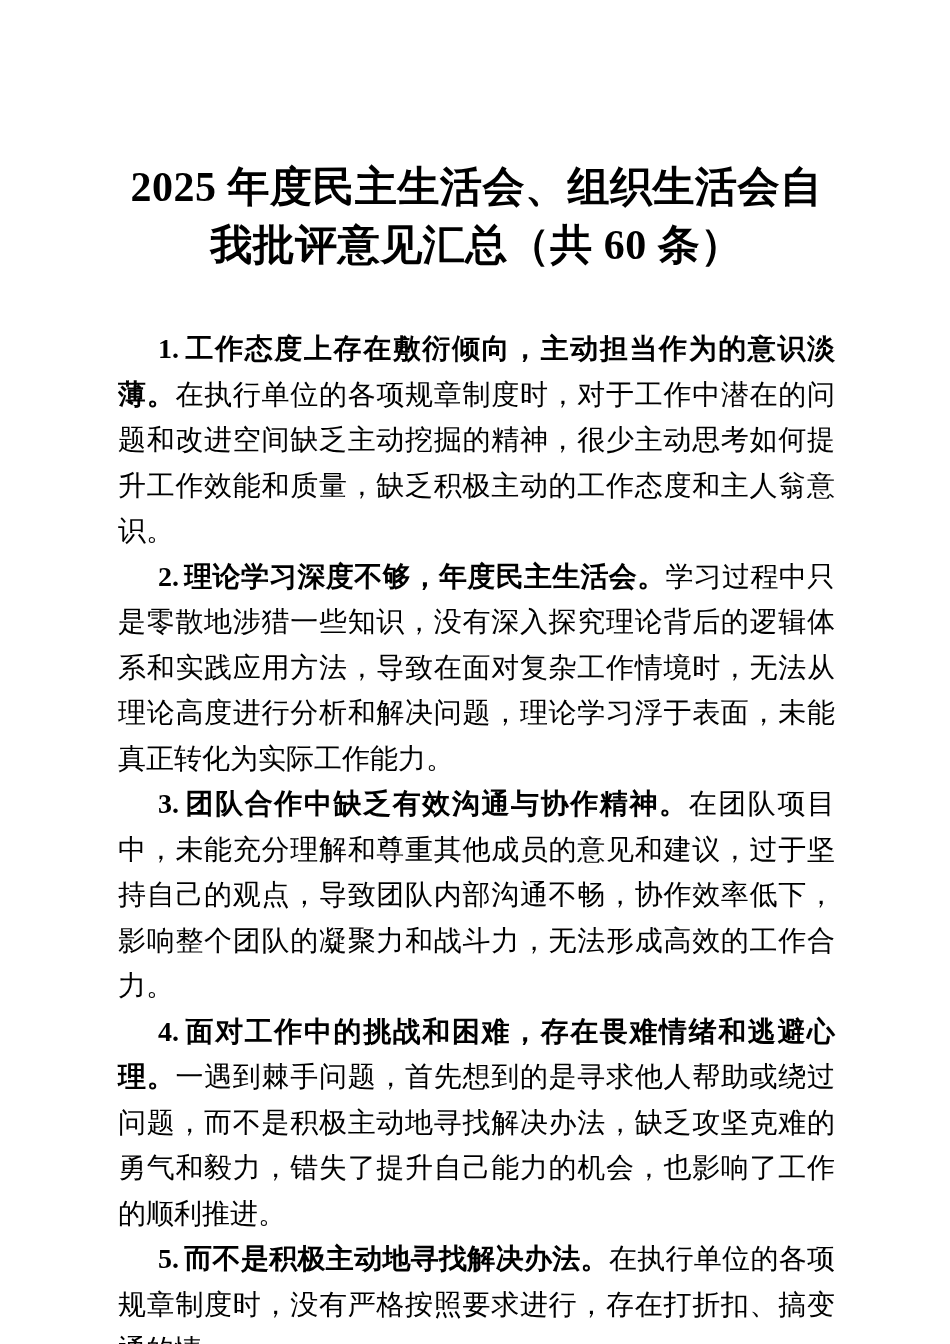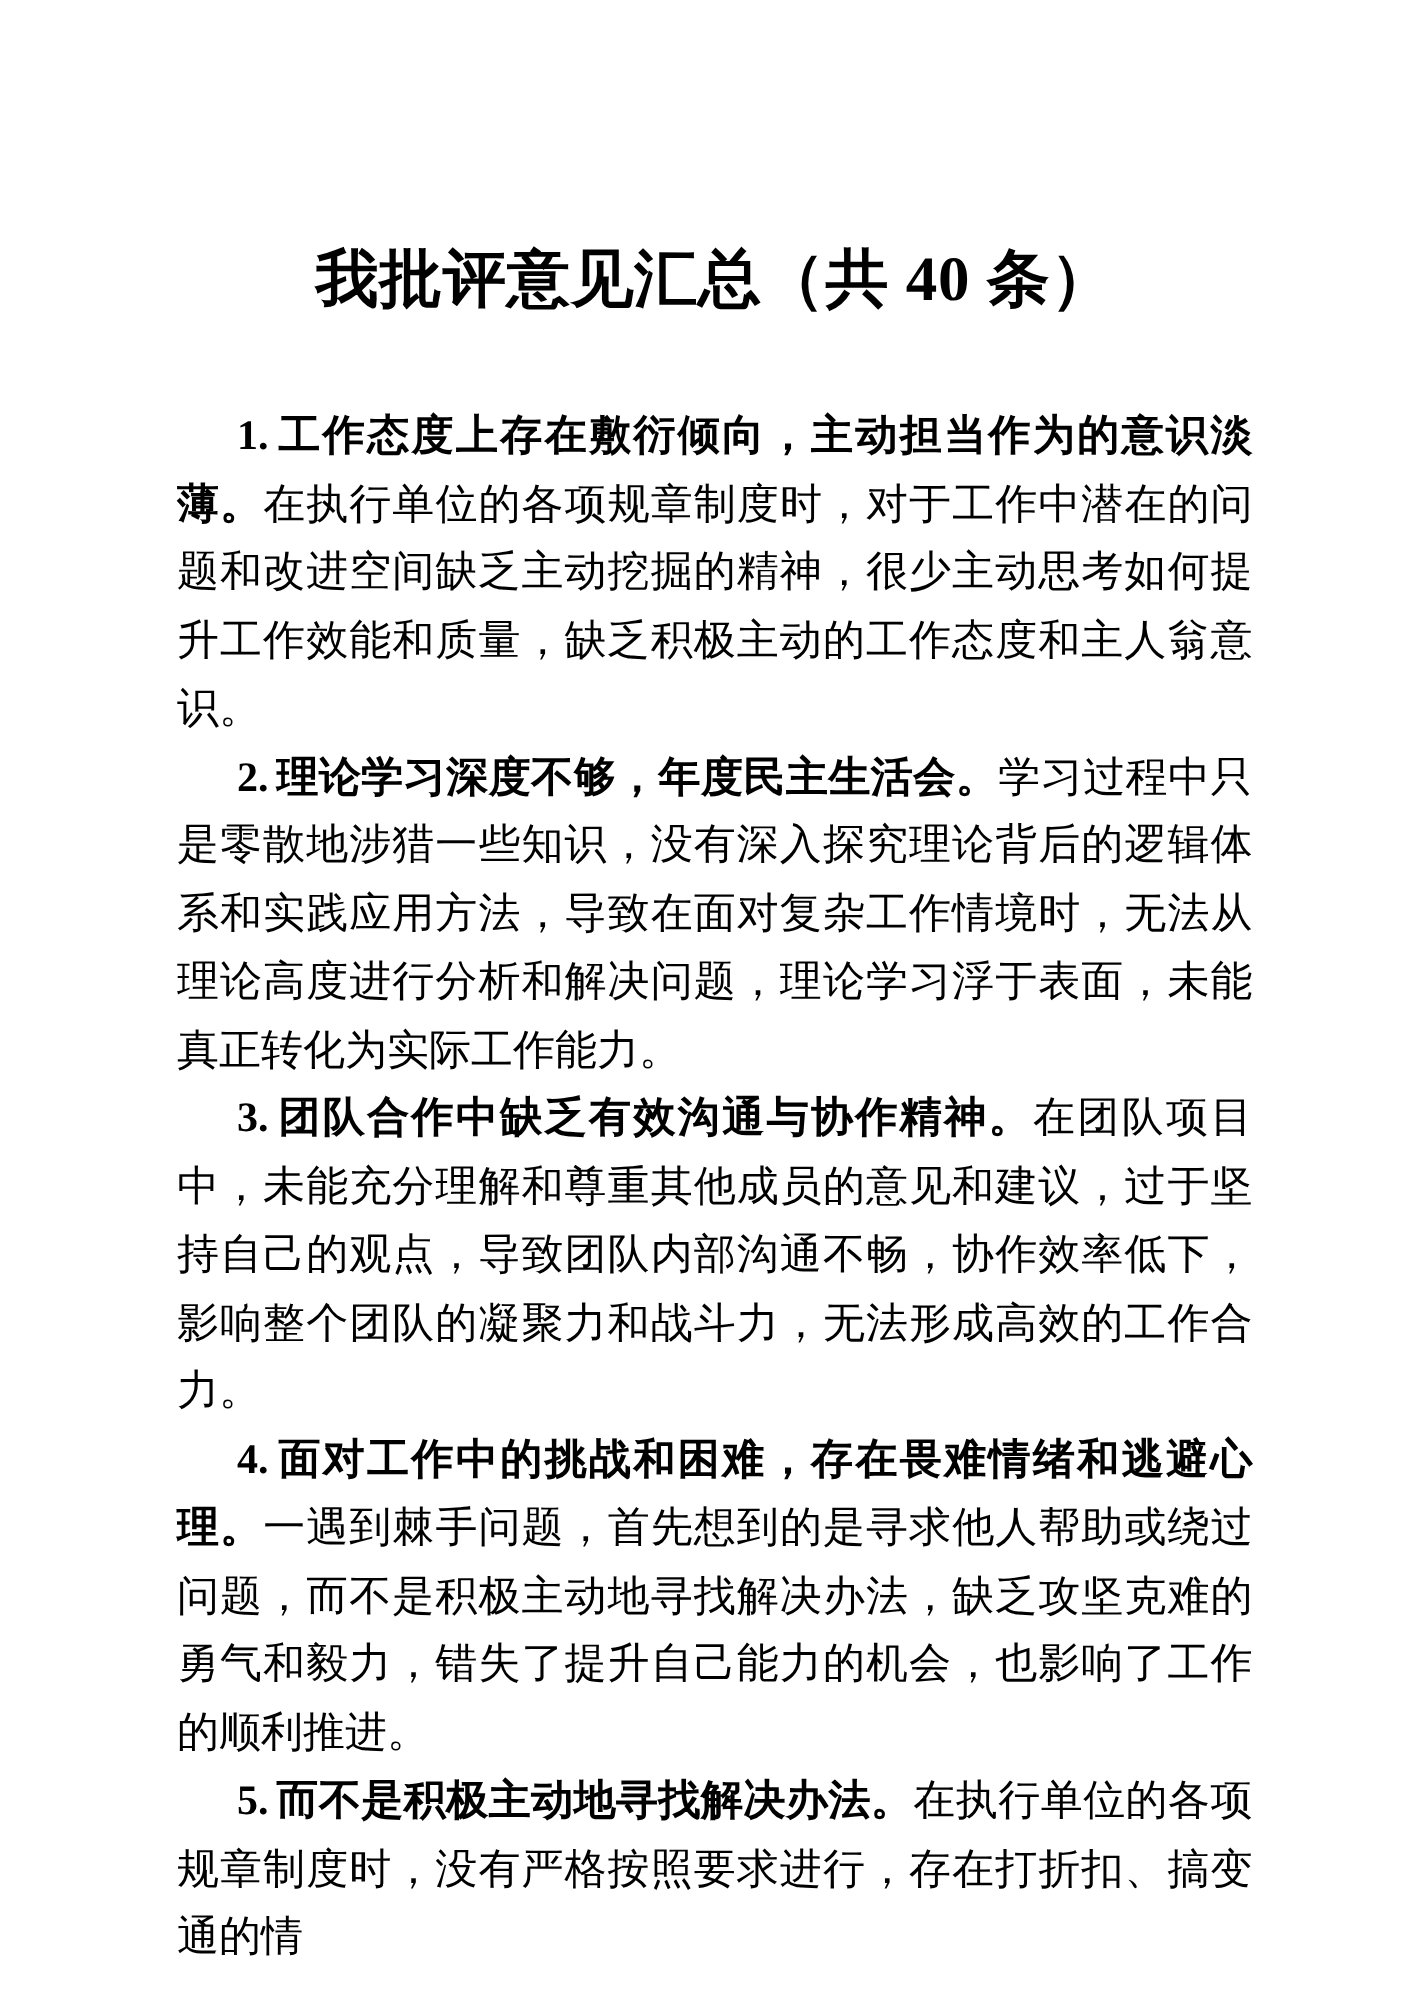--- a/index.html
+++ b/index.html
@@ -46,21 +46,22 @@
   .lead {
     font-weight: 700;
   }
 </style>
 </head>
 <body>
 
 <div class="page">
 
   <h1 class="doc-title">
-    <span class="title-line">我批评意见汇总（共 40 条）</span>
+    <span class="title-line">2025 年度民主生活会、组织生活会自</span>
+    <span class="title-line">我批评意见汇总（共 60 条）</span>
   </h1>
 
   <div class="doc-content">
 
     <p class="para"><span class="num">1.</span><span class="lead">工作态度上存在敷衍倾向，主动担当作为的意识淡薄。</span><span>在执行单位的各项规章制度时，对于工作中潜在的问题和改进空间缺乏主动挖掘的精神，很少主动思考如何提升工作效能和质量，缺乏积极主动的工作态度和主人翁意识。</span></p>
 
     <p class="para"><span class="num">2.</span><span class="lead">理论学习深度不够，年度民主生活会。</span><span>学习过程中只是零散地涉猎一些知识，没有深入探究理论背后的逻辑体系和实践应用方法，导致在面对复杂工作情境时，无法从理论高度进行分析和解决问题，理论学习浮于表面，未能真正转化为实际工作能力。</span></p>
 
     <p class="para"><span class="num">3.</span><span class="lead">团队合作中缺乏有效沟通与协作精神。</span><span>在团队项目中，未能充分理解和尊重其他成员的意见和建议，过于坚持自己的观点，导致团队内部沟通不畅，协作效率低下，影响整个团队的凝聚力和战斗力，无法形成高效的工作合力。</span></p>
 

